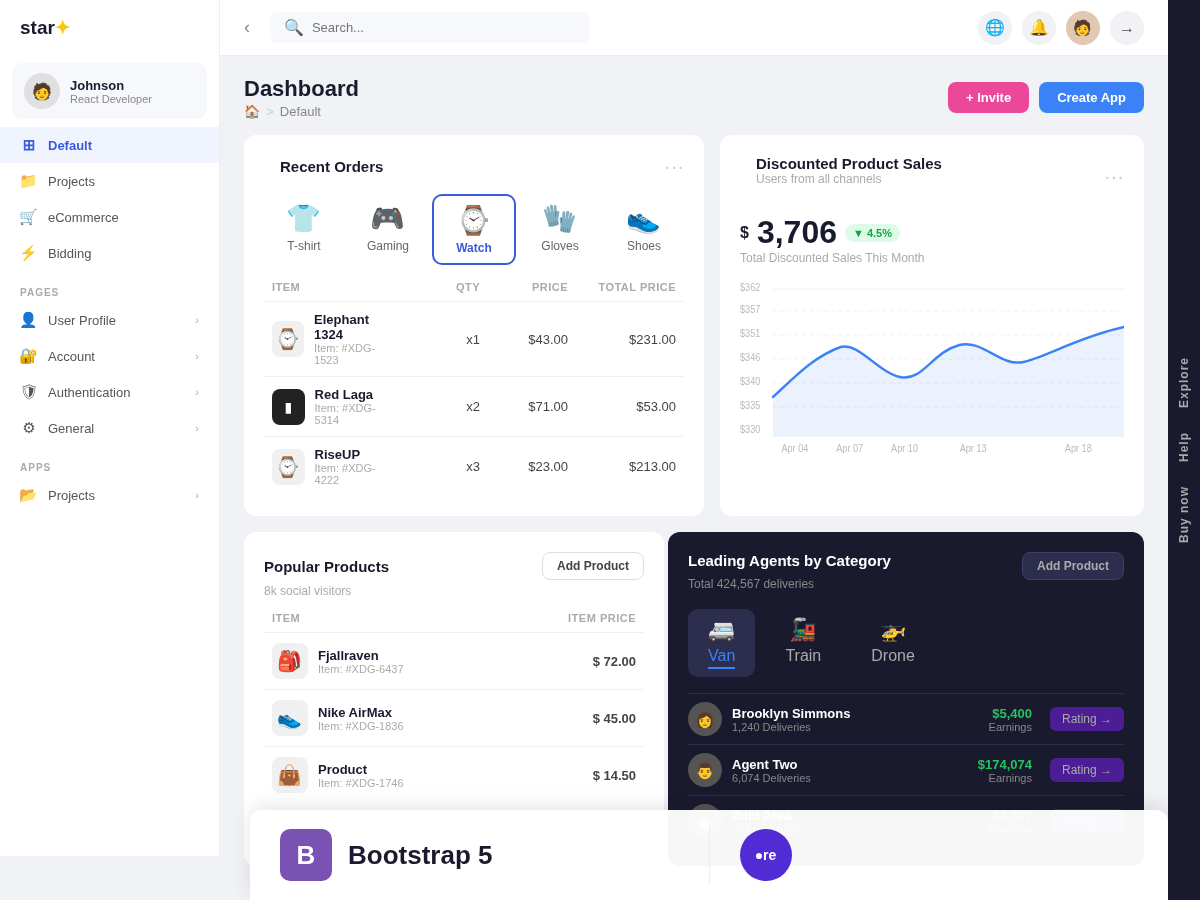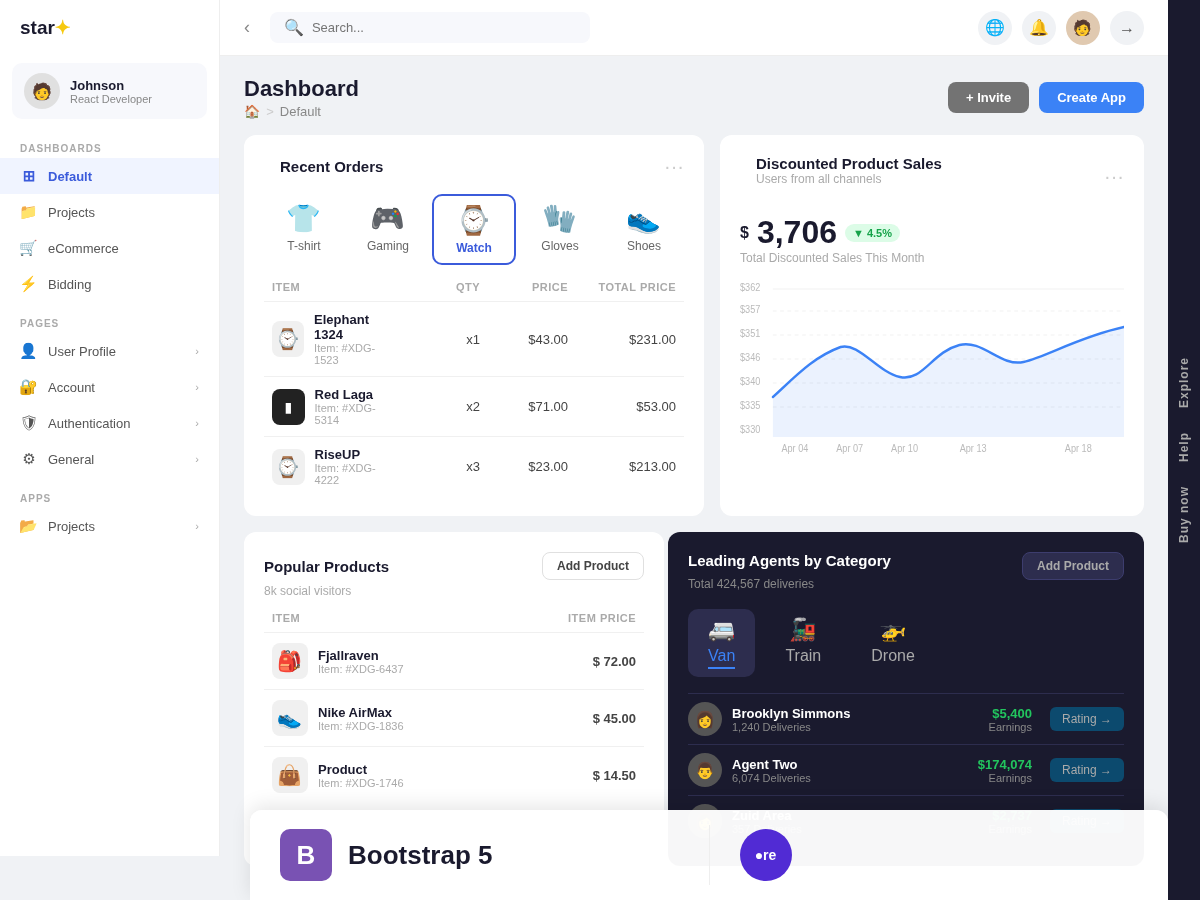--- a/index.html
+++ b/index.html
@@ -32,21 +32,21 @@
 
     
     .content { flex: 1; overflow-y: auto; padding: 20px 24px; display: flex; flex-direction: column; gap: 16px; }
 
     
     .page-header { display: flex; align-items: center; justify-content: space-between; }
     .page-title { font-size: 22px; font-weight: 700; color: #1a1a2e; }
     .breadcrumb { display: flex; align-items: center; gap: 6px; font-size: 13px; color: #888; margin-top: 2px; }
     .breadcrumb .sep { color: #ccc; }
     .header-actions { display: flex; gap: 10px; }
-    .btn-invite { background: #737373; color: #fff; border: none; border-radius: 8px; padding: 8px 18px; font-size: 13px; font-weight: 600; cursor: pointer; display: flex; align-items: center; gap: 6px; }
+    .btn-invite { background: #ec4899; color: #fff; border: none; border-radius: 8px; padding: 8px 18px; font-size: 13px; font-weight: 600; cursor: pointer; display: flex; align-items: center; gap: 6px; }
     .btn-create { background: #3b82f6; color: #fff; border: none; border-radius: 8px; padding: 8px 18px; font-size: 13px; font-weight: 600; cursor: pointer; }
 
     
     .row { display: flex; gap: 16px; }
     .col-left { flex: 0 0 460px; }
     .col-right { flex: 1; background: #fff; border-radius: 12px; padding: 20px; }
 
     
     .card { background: #fff; border-radius: 12px; padding: 20px; }
 
@@ -114,21 +114,21 @@
     .cat-pill.active { background: #2d2d4e; }
     .cat-pill.active .pill-label { color: #3b82f6; border-bottom: 2px solid #3b82f6; padding-bottom: 2px; }
 
     .agent-row { display: flex; align-items: center; gap: 10px; padding: 8px 0; border-top: 1px solid #2d2d4e; }
     .agent-avatar { width: 34px; height: 34px; border-radius: 50%; background: #555; overflow: hidden; display: flex; align-items: center; justify-content: center; font-size: 16px; }
     .agent-name { font-size: 13px; font-weight: 600; color: #fff; }
     .agent-deliveries { font-size: 11px; color: #888; }
     .agent-earnings { margin-left: auto; text-align: right; }
     .agent-earnings .amount { font-size: 13px; font-weight: 600; color: #22c55e; }
     .agent-earnings .label { font-size: 11px; color: #888; }
-    .btn-rating { background: #0c4a6e; color: #aaa; border: none; border-radius: 6px; padding: 5px 12px; font-size: 12px; cursor: pointer; margin-left: 8px; display: flex; align-items: center; gap: 4px; }
+    .btn-rating { background: #4c1d95; color: #aaa; border: none; border-radius: 6px; padding: 5px 12px; font-size: 12px; cursor: pointer; margin-left: 8px; display: flex; align-items: center; gap: 4px; }
 
     
     .right-panel { width: 32px; background: #1a1a2e; display: flex; flex-direction: column; align-items: center; justify-content: center; gap: 24px; }
     .side-label { writing-mode: vertical-rl; transform: rotate(180deg); font-size: 12px; color: #aaa; cursor: pointer; letter-spacing: 1px; font-weight: 600; }
 
     
     .overlay-bar { position: absolute; bottom: 0; left: 30px; right: 0; background: rgba(255,255,255,0.97); display: flex; align-items: center; height: 90px; border-radius: 12px 12px 0 0; box-shadow: 0 -4px 20px rgba(0,0,0,0.1); z-index: 10; }
     .overlay-item { flex: 1; display: flex; align-items: center; gap: 16px; padding: 0 30px; }
     .overlay-logo { width: 52px; height: 52px; border-radius: 10px; display: flex; align-items: center; justify-content: center; font-size: 26px; font-weight: 900; }
     .overlay-logo.bootstrap { background: #7952b3; color: #fff; }
@@ -149,21 +149,20 @@
   </div>
 
   <div class="sidebar-user">
     <div class="user-avatar">🧑</div>
     <div>
       <div class="user-name">Johnson</div>
       <div class="user-role">React Developer</div>
     </div>
   </div>
 
-  <div class="sidebar-section">DASHBOARDS</div>
 
   <div class="sidebar-item active">
     <span class="item-icon">⊞</span>
     <span>Default</span>
   </div>
   <div class="sidebar-item">
     <span class="item-icon">📁</span>
     <span>Projects</span>
   </div>
   <div class="sidebar-item">

